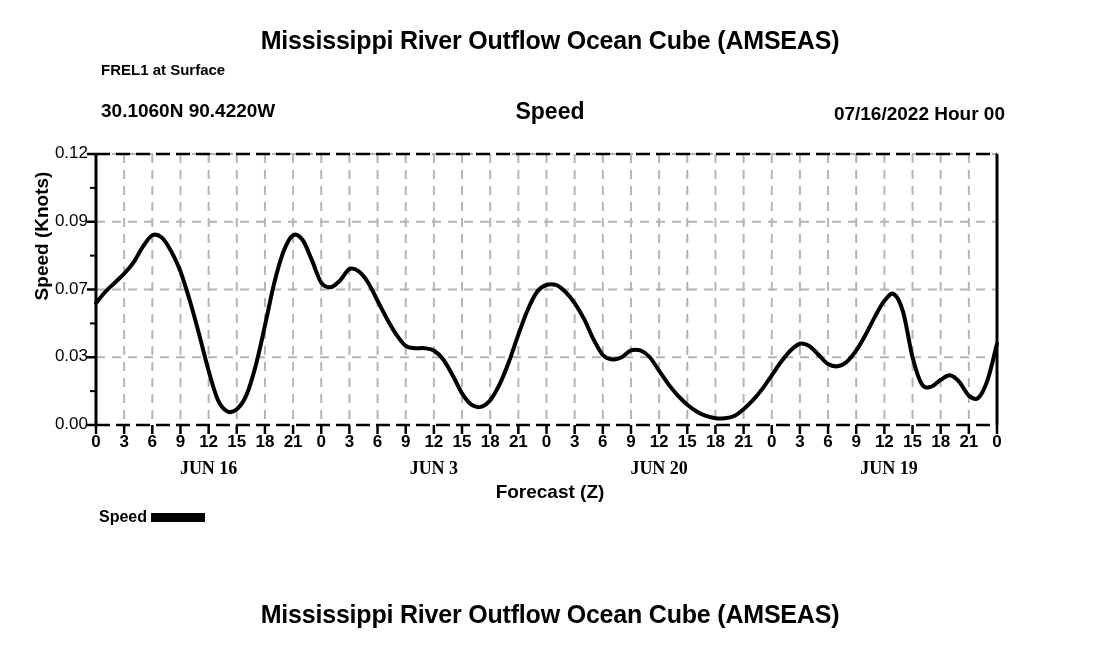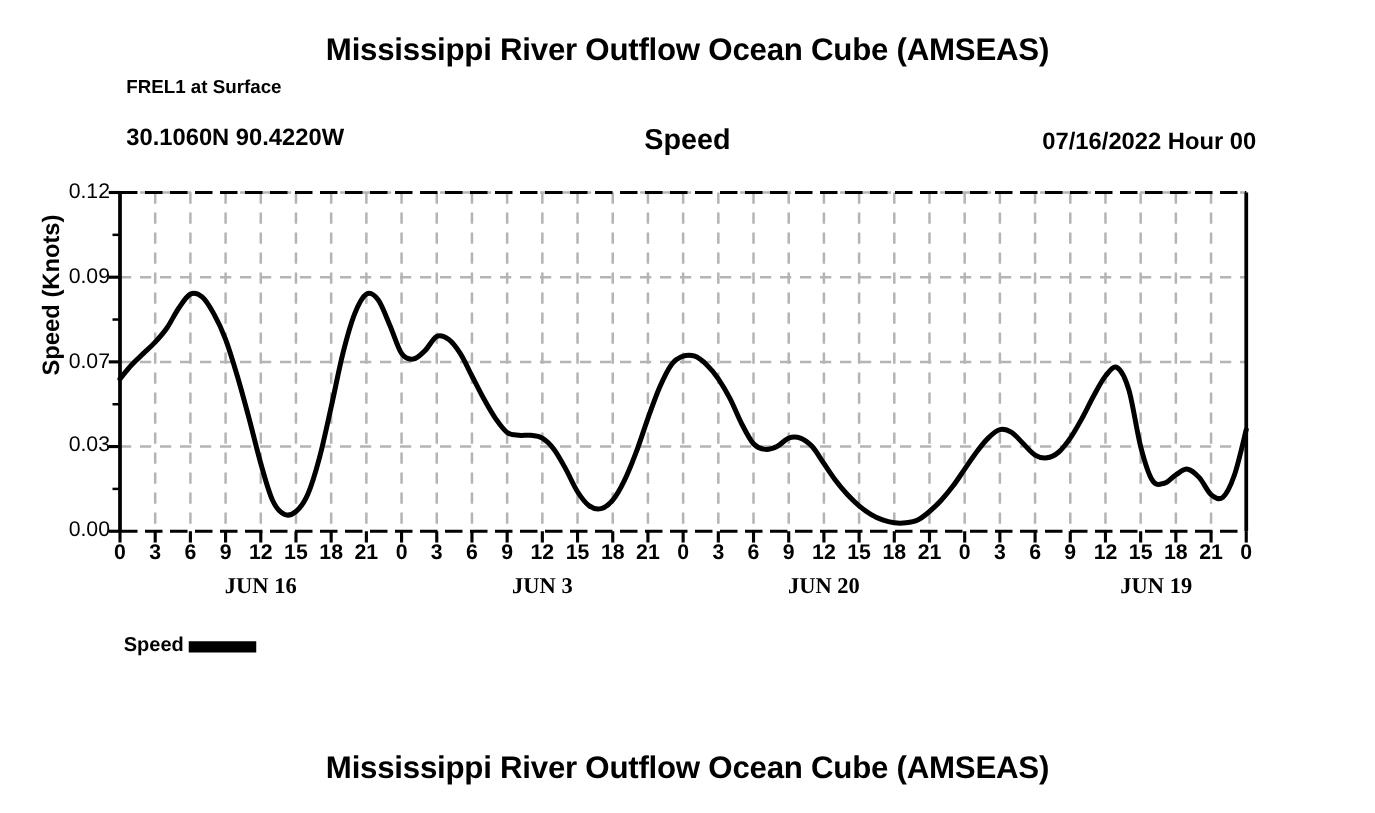--- a/index.html
+++ b/index.html
@@ -289,22 +289,23 @@
       <div class="xtick" style="left: 884.375px;">12</div>
       <div class="xtick" style="left: 912.531px;">15</div>
       <div class="xtick" style="left: 940.688px;">18</div>
       <div class="xtick" style="left: 968.844px;">21</div>
       <div class="xtick" style="left: 997px;">0</div>
     </div>
   <div id="day-col">
       <div class="daylabel" style="left: 208.625px;">JUN 16</div>
       <div class="daylabel" style="left: 433.875px;">JUN 3</div>
       <div class="daylabel" style="left: 659.125px;">JUN 20</div>
-      <div class="daylabel" style="left: 925px;">JUN 19</div>
+      <div class="daylabel" style="left: 889px;">JUN 19</div>
     </div>
+  <div class="xlabel">Forecast (Z)</div>
 </div>
 
 <div class="legend">
   <span class="legend-label">Speed</span>
   <span class="legend-swatch"></span>
 </div>
 
 <div class="title-bottom">Mississippi River Outflow Ocean Cube (AMSEAS)</div>
 
 </body></html>

